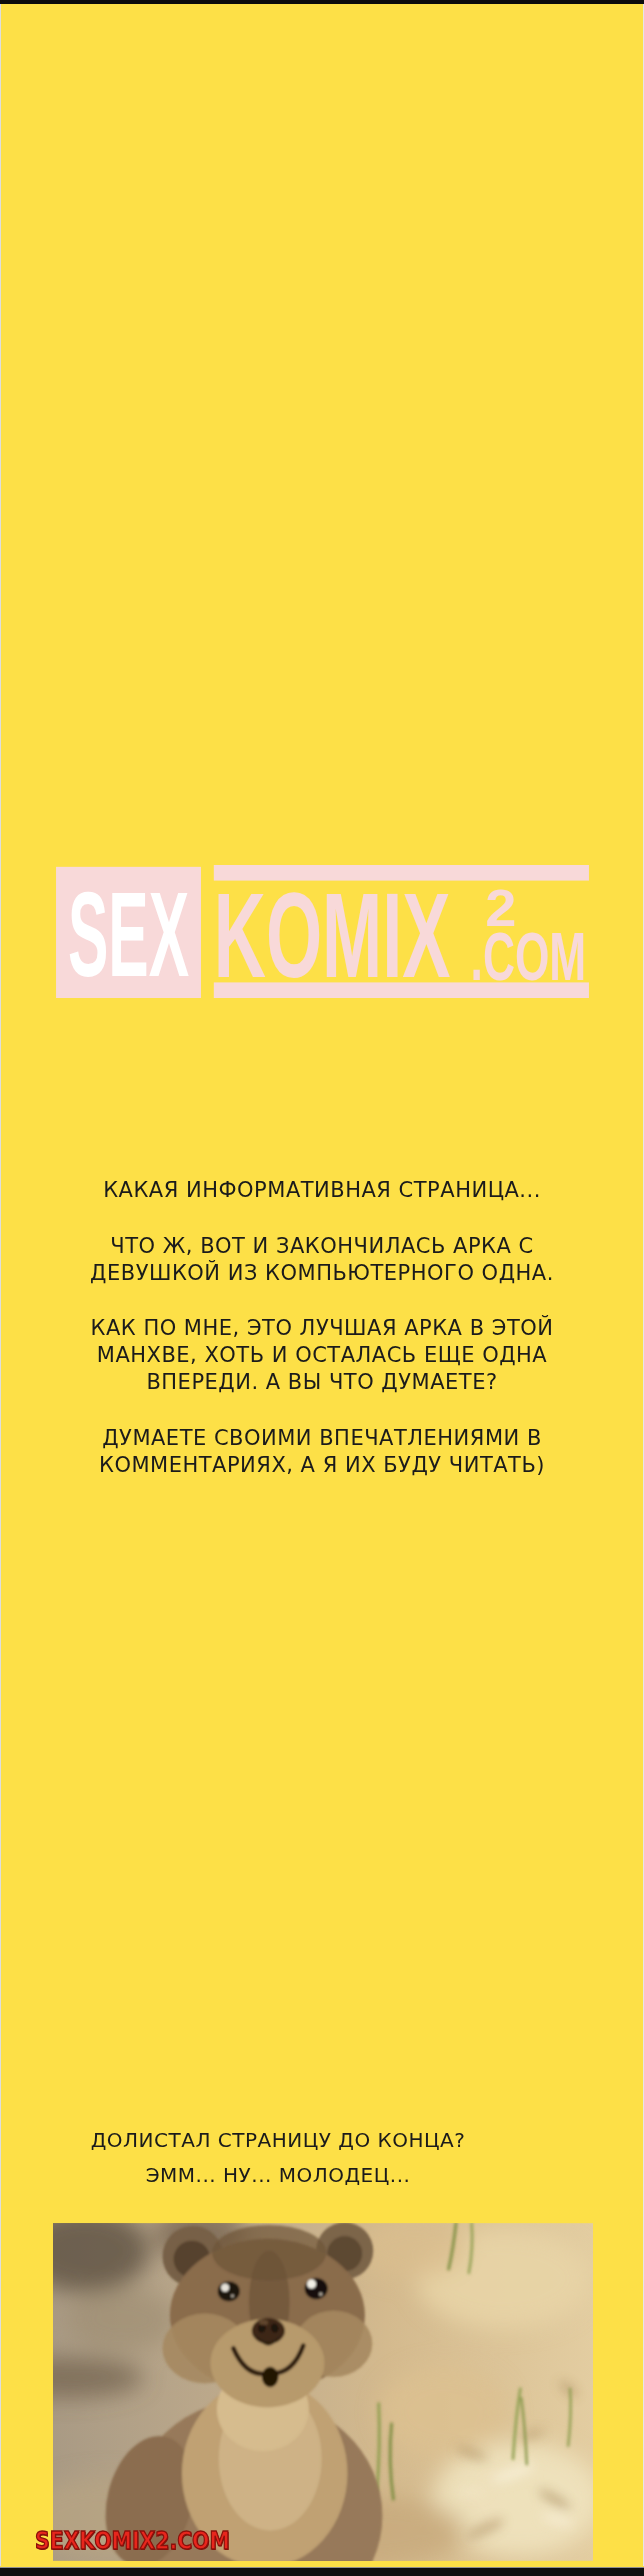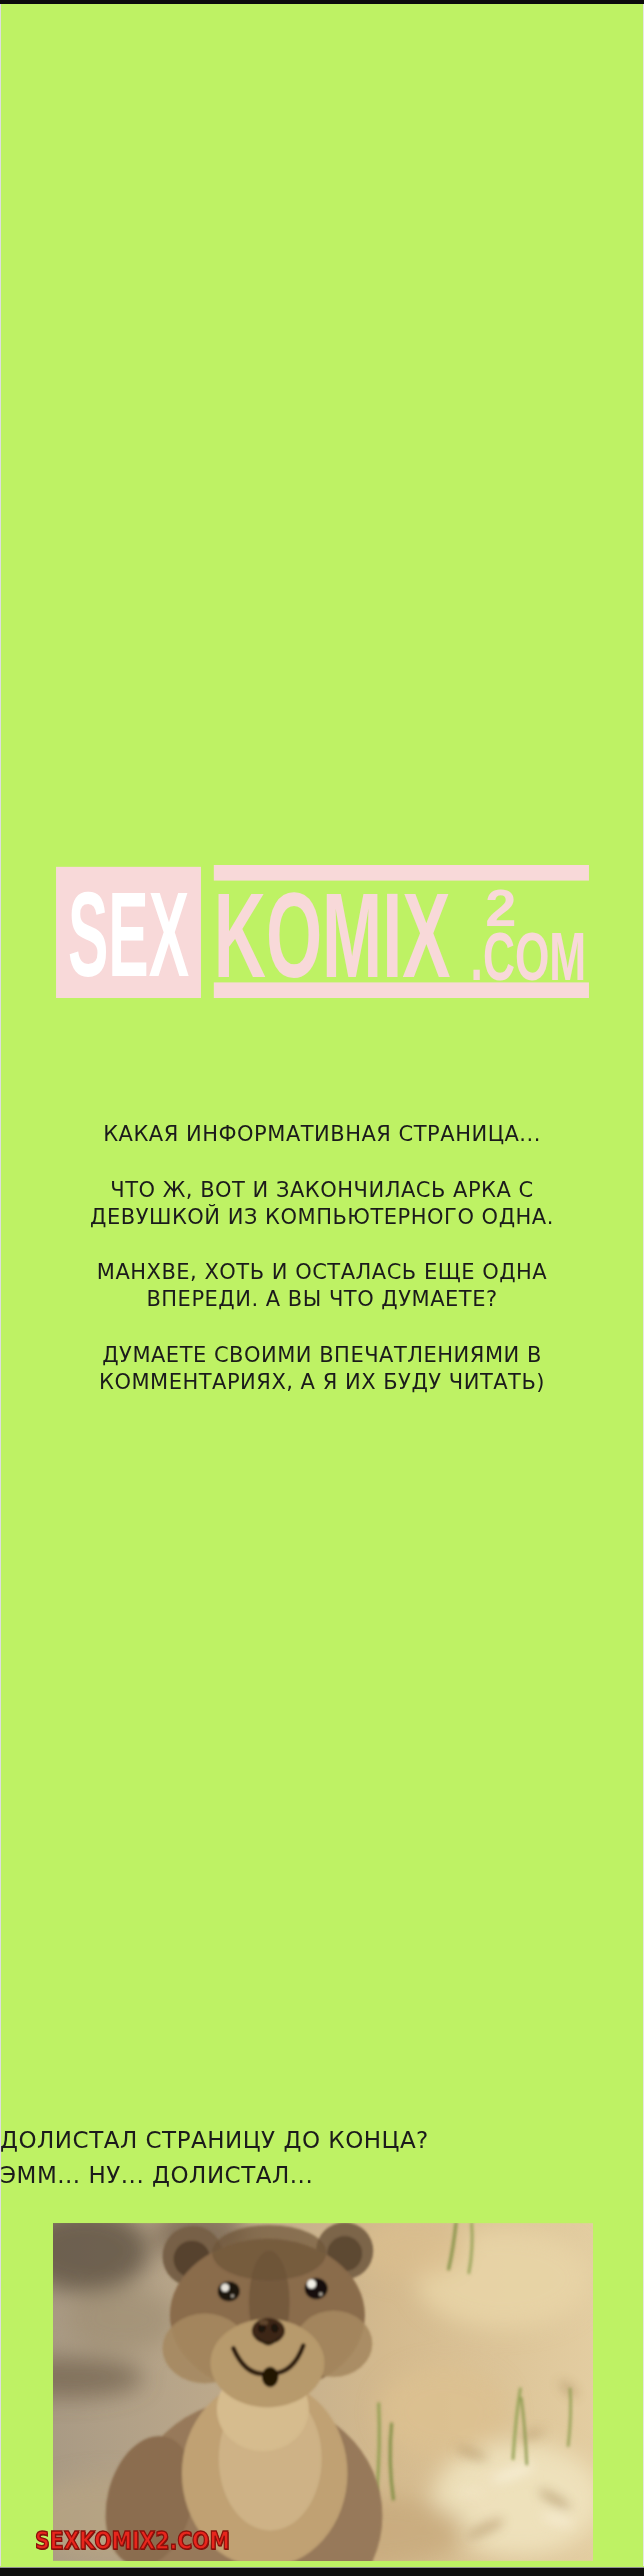--- a/index.html
+++ b/index.html
@@ -1,39 +1,39 @@
 <!DOCTYPE html>
 <html style="font-size:14.7px"><head>
 <meta charset="utf-8">
 <style>
   html,body{margin:0;padding:0;background:#ffffff;}
   .page{
-    position:relative;width:644px;height:2576px;background:#bef264;
+    position:relative;width:644px;height:2576px;background:#fde047;
     overflow:hidden;font-family:"DejaVu Sans",sans-serif;
   }
   .top-bar{position:absolute;top:0;left:0;width:644px;height:3.7px;background:#0c0c0c;}
   .bottom-bar{position:absolute;bottom:0;left:0;width:644px;height:8.3px;background:#0f0f0f;border-top:1.8px solid #8f8f8f;}
   .edge-left{position:absolute;top:3.7px;bottom:10px;left:0;width:0.9px;background:#dedede;}
   .edge-right{position:absolute;top:3.7px;bottom:10px;right:0;width:0.9px;background:#e6e6e6;}
 
   .logo{position:absolute;left:55px;top:865px;width:535px;height:133px;}
   .logo text{font-family:"Liberation Sans",sans-serif;font-weight:bold;}
 
   .main-text{
-    position:absolute;left:0;top:1121px;width:644px;
+    position:absolute;left:0;top:1177px;width:644px;
     text-align:center;color:#1b1b1b;
     font-size:21px;line-height:27px;letter-spacing:0.5px;
   }
   .main-text p{margin:0 28px 28.5px 28px;padding:0;}
   .main-text .line{display:block;}
 
   .outro-text{
     position:absolute;left:0;top:2123px;width:556px;
-    text-align:left;color:#1b1b1b;
-    font-size:23px;line-height:35px;letter-spacing:0.5px;
+    text-align:center;color:#1b1b1b;
+    font-size:20px;line-height:35px;letter-spacing:0.5px;
   }
   .outro-text .line{display:block;}
 
   .photo{
     position:absolute;left:53px;top:2223px;width:540px;height:338px;
     overflow:hidden;
   }
   .photo svg{display:block;}
 
   .photo-watermark{
@@ -68,32 +68,33 @@
 
   <div class="main-text">
     <p>
       <span class="line">КАКАЯ ИНФОРМАТИВНАЯ СТРАНИЦА...</span>
     </p>
     <p>
       <span class="line">ЧТО Ж, ВОТ И ЗАКОНЧИЛАСЬ АРКА С</span>
       <span class="line">ДЕВУШКОЙ ИЗ КОМПЬЮТЕРНОГО ОДНА.</span>
     </p>
     <p>
+      <span class="line">КАК ПО МНЕ, ЭТО ЛУЧШАЯ АРКА В ЭТОЙ</span>
       <span class="line">МАНХВЕ, ХОТЬ И ОСТАЛАСЬ ЕЩЕ ОДНА</span>
       <span class="line">ВПЕРЕДИ. А ВЫ ЧТО ДУМАЕТЕ?</span>
     </p>
     <p>
       <span class="line">ДУМАЕТЕ СВОИМИ ВПЕЧАТЛЕНИЯМИ В</span>
       <span class="line">КОММЕНТАРИЯХ, А Я ИХ БУДУ ЧИТАТЬ)</span>
     </p>
   </div>
 
   <div class="outro-text">
     <span class="line">ДОЛИСТАЛ СТРАНИЦУ ДО КОНЦА?</span>
-    <span class="line">ЭММ... НУ... ДОЛИСТАЛ...</span>
+    <span class="line">ЭММ... НУ... МОЛОДЕЦ...</span>
   </div>
 
   <div class="photo">
     <svg viewBox="0 0 587 367" width="540" height="338">
       <defs>
         <linearGradient id="bgGrad" x1="0" y1="0" x2="1" y2="0">
           <stop offset="0" stop-color="#a99a84"></stop>
           <stop offset="0.35" stop-color="#bfab8c"></stop>
           <stop offset="0.62" stop-color="#d4ba8e"></stop>
           <stop offset="1" stop-color="#e3cda1"></stop>

